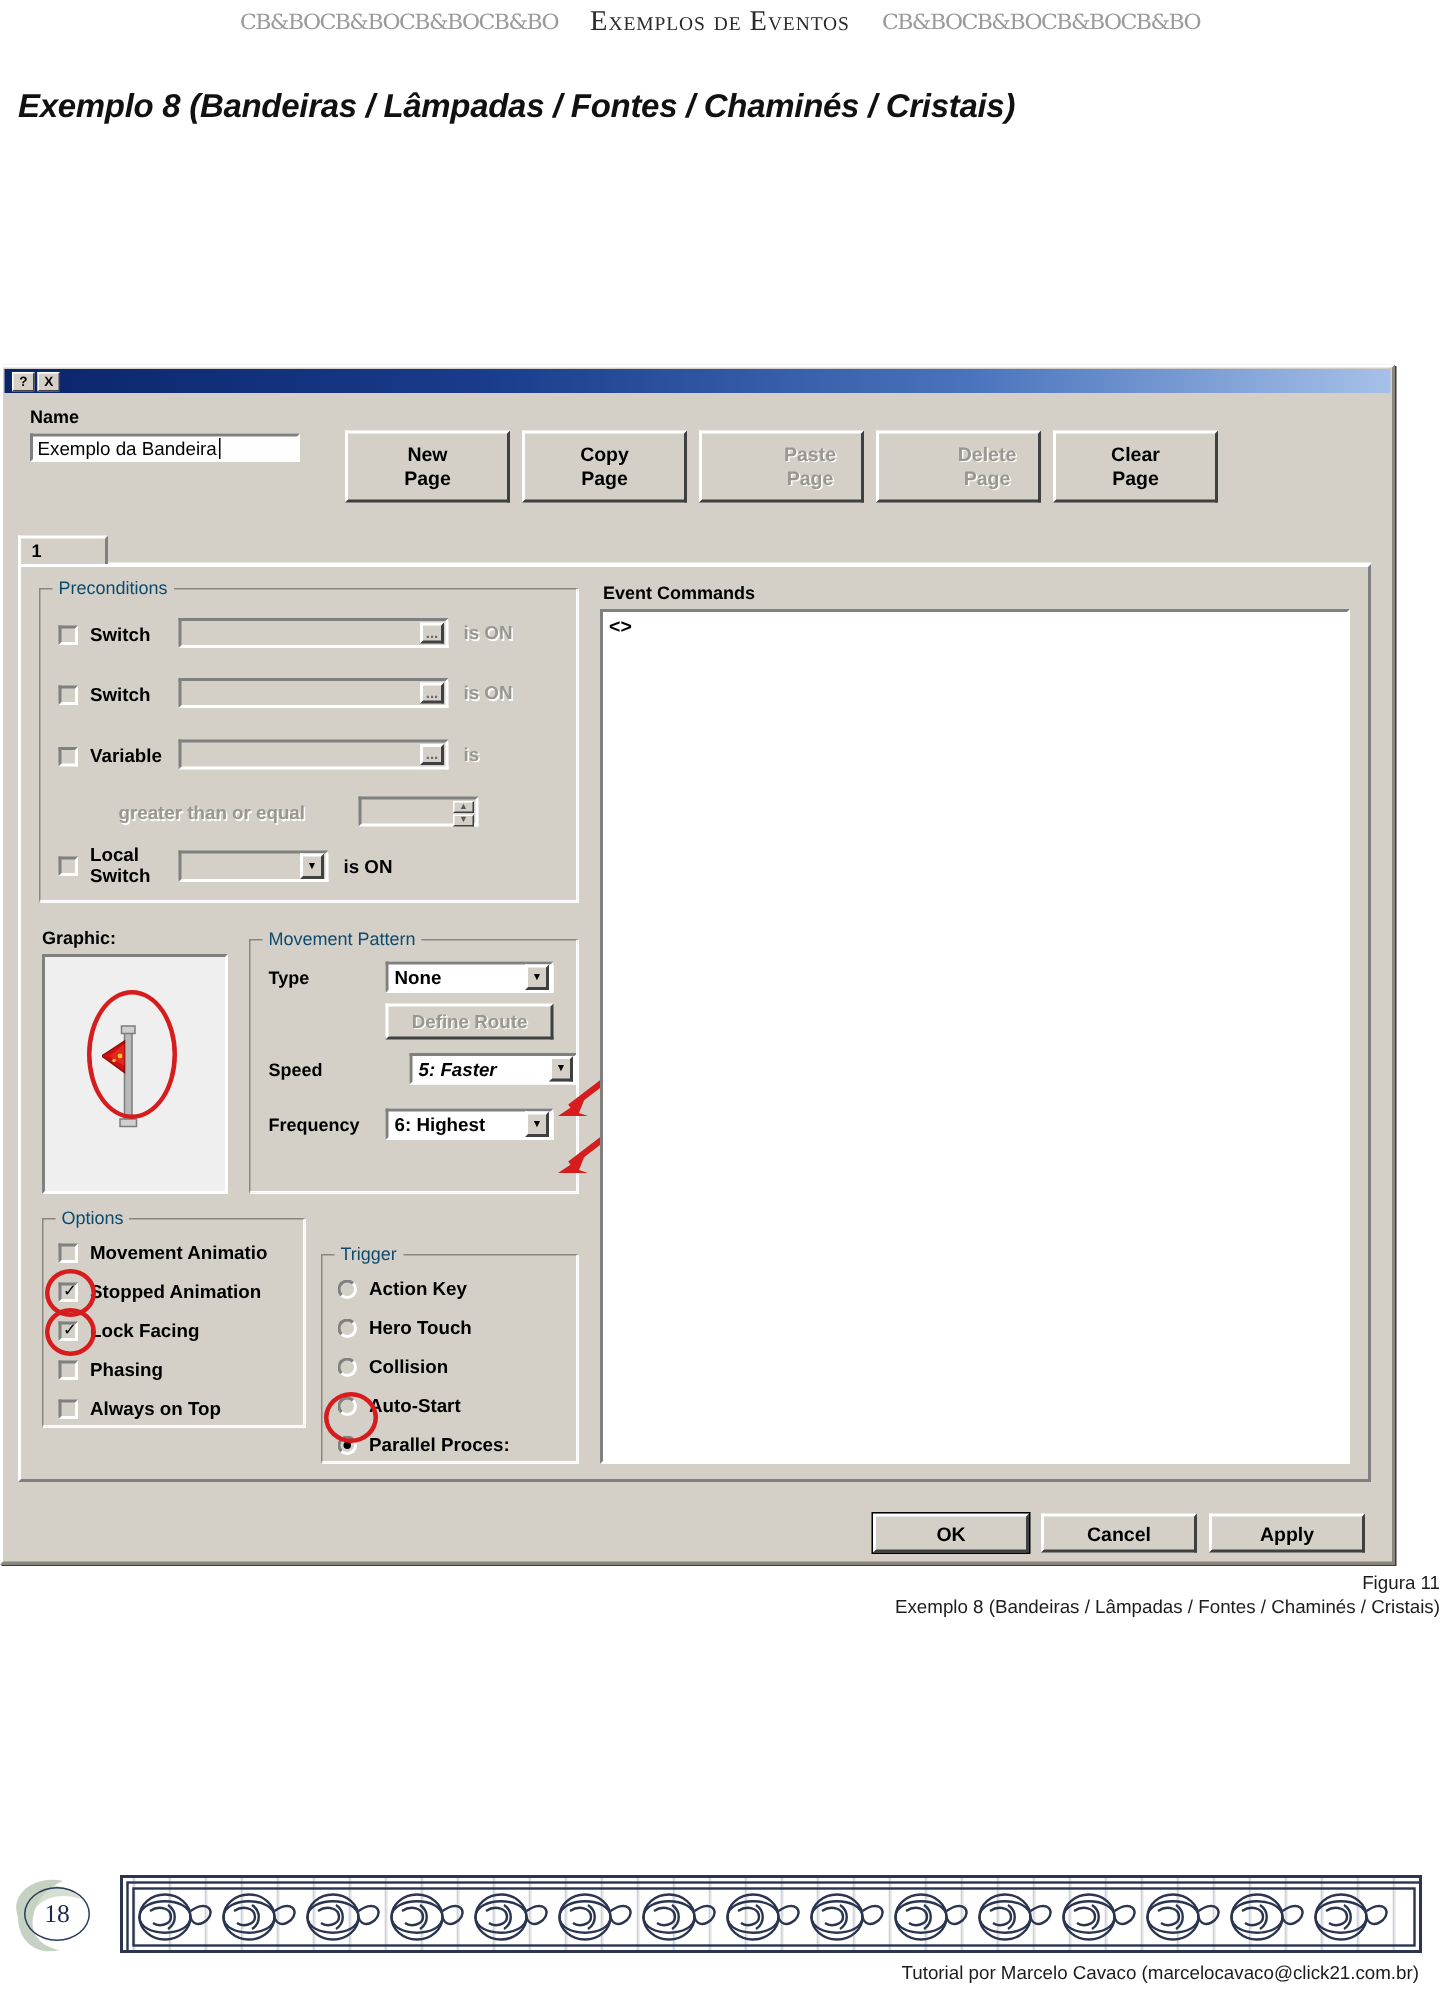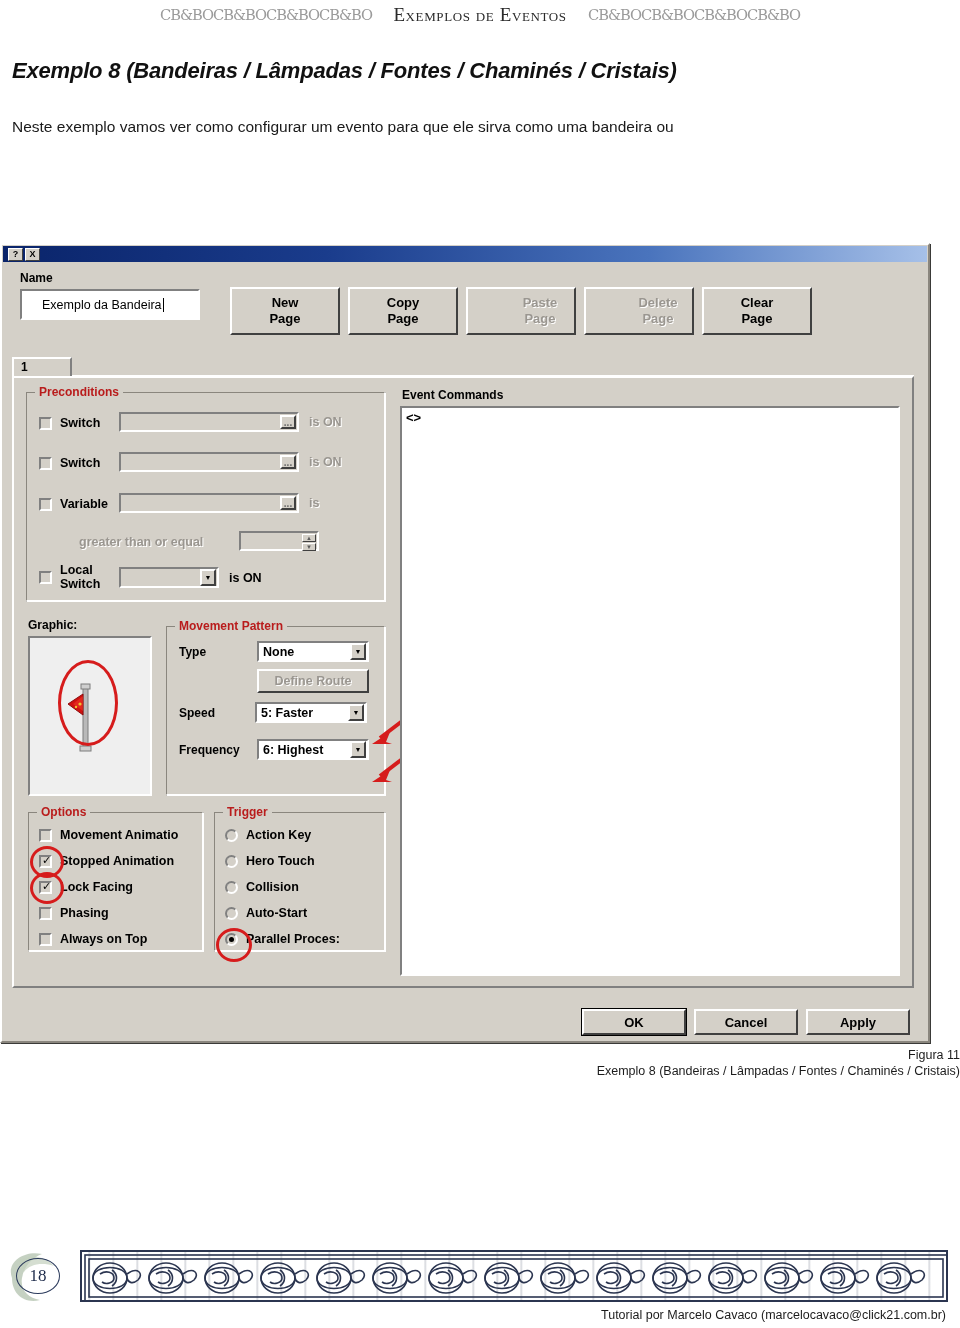--- a/index.html
+++ b/index.html
@@ -62,25 +62,25 @@
     display:flex; align-items:center; justify-content:center;
     font-family:"Liberation Sans", sans-serif; line-height:1;
   }
 
   .dlg-inner { position:relative; padding:6px 8px; height:calc(100% - 18px); }
 
   
   .lbl { font-size:12px; font-weight:bold; color:#000; }
   .name-label { position:absolute; left:18px; top:8px; }
   .name-input {
-    position:absolute; left:18px; top:26px; width:180px; height:31px;
+    position:absolute; left:18px; top:26px; width:180px; height:19px;
     background:#fff;
     border:2px solid #808080; border-right-color:#fff; border-bottom-color:#fff;
     font-size:12.5px; font-weight:normal; color:#000;
-    padding:1px 20px; font-family:"Liberation Sans", sans-serif;
+    padding:1px 3px; font-family:"Liberation Sans", sans-serif;
     display:flex; align-items:center;
   }
   .caret { display:inline-block; width:1px; height:14px; background:#000; margin-left:1px; }
 
   
   .pagebtns { position:absolute; left:228px; top:24px; display:flex; gap:8px; }
   .pbtn {
     width:110px; height:48px;
     background:#d4d0c8;
     border:2px solid #ffffff; border-right-color:#404040; border-bottom-color:#404040;
@@ -113,21 +113,21 @@
 
   
   .group { position:absolute; border:1px solid #8a867e; border-right-color:#fff; border-bottom-color:#fff; }
   .group::after {
     content:""; position:absolute; left:-1px; top:-1px; right:0px; bottom:0px;
     border:1px solid #ffffff; border-left-color:transparent; border-top-color:transparent;
     pointer-events:none;
   }
   .group-title {
     position:absolute; top:-8px; left:8px; background:#d4d0c8;
-    padding:0 4px; font-size:12px; font-weight:bold; color:#b91c1c; z-index:2;
+    padding:0 4px; font-size:12px; font-weight:normal; color:#0c4a6e; z-index:2;
   }
 
   
   .cb {
     width:13px; height:13px; background:#d4d0c8;
     border:2px solid #808080; border-right-color:#fff; border-bottom-color:#fff;
     display:inline-flex; align-items:center; justify-content:center;
     flex:0 0 13px; position:relative;
   }
   .cb.checked::after {
@@ -265,21 +265,20 @@
 <body>
 
 <div class="page-header">
   <span class="orn">CB&amp;BOCB&amp;BOCB&amp;BOCB&amp;BO</span>
   <span class="hdr-title">Exemplos de Eventos</span>
   <span class="orn">CB&amp;BOCB&amp;BOCB&amp;BOCB&amp;BO</span>
 </div>
 
 <div class="doc-body">
   <h1 class="h-title">Exemplo 8 (Bandeiras / Lâmpadas / Fontes / Chaminés / Cristais)</h1>
-  <p class="para">Neste exemplo vamos ver como configurar um evento para que ele sirva como uma bandeira ou</p>
 </div>
 
 <div class="dlg">
 
   <div class="titlebar">
     <span class="tb-btn">?</span>
     <span class="tb-btn">X</span>
   </div>
 
   <div class="dlg-inner">
@@ -389,21 +388,21 @@
         <div class="combo white" style="position:absolute; left:90px; top:14px; width:112px;">
           <span>None</span>
           <span class="arrow">▼</span>
         </div>
 
         <div class="pbtn" style="position:absolute; left:90px; top:42px; width:112px; height:24px; flex-direction:row; font-size:12.5px;">
           <span style="color:#9a9690; text-shadow:1px 1px 0 #fff;">Define Route</span>
         </div>
 
         <span class="lbl" style="position:absolute; left:12px; top:79px;">Speed</span>
-        <div class="combo white" style="position:absolute; left:88px; top:75px; width:112px;">
+        <div class="combo white" style="position:absolute; left:106px; top:75px; width:112px;font-style:italic;">
           <span>5: Faster</span>
           <span class="arrow">▼</span>
         </div>
 
         <span class="lbl" style="position:absolute; left:12px; top:116px;">Frequency</span>
         <div class="combo white" style="position:absolute; left:90px; top:112px; width:112px;">
           <span>6: Highest</span>
           <span class="arrow">▼</span>
         </div>
       </div>
@@ -438,21 +437,21 @@
           </div>
           <div class="optrow" style="margin-top:6px;">
             <span class="cb"></span>
             <span class="t">Always on Top</span>
           </div>
         </div>
       </div>
       <div class="ann-ellipse" style="left:16px; top:468px; width:34px; height:32px;"></div>
       <div class="ann-ellipse" style="left:16px; top:494px; width:34px; height:32px;"></div>
 
-      <div class="group" style="left:200px; top:434px; width:172px; height:140px;">
+      <div class="group" style="left:200px; top:458px; width:172px; height:140px;">
         <div class="group-title">Trigger</div>
         <div style="position:absolute; left:10px; top:12px;">
           <div class="optrow">
             <span class="rb"></span>
             <span class="t">Action Key</span>
           </div>
           <div class="optrow" style="margin-top:6px;">
             <span class="rb"></span>
             <span class="t">Hero Touch</span>
           </div>

